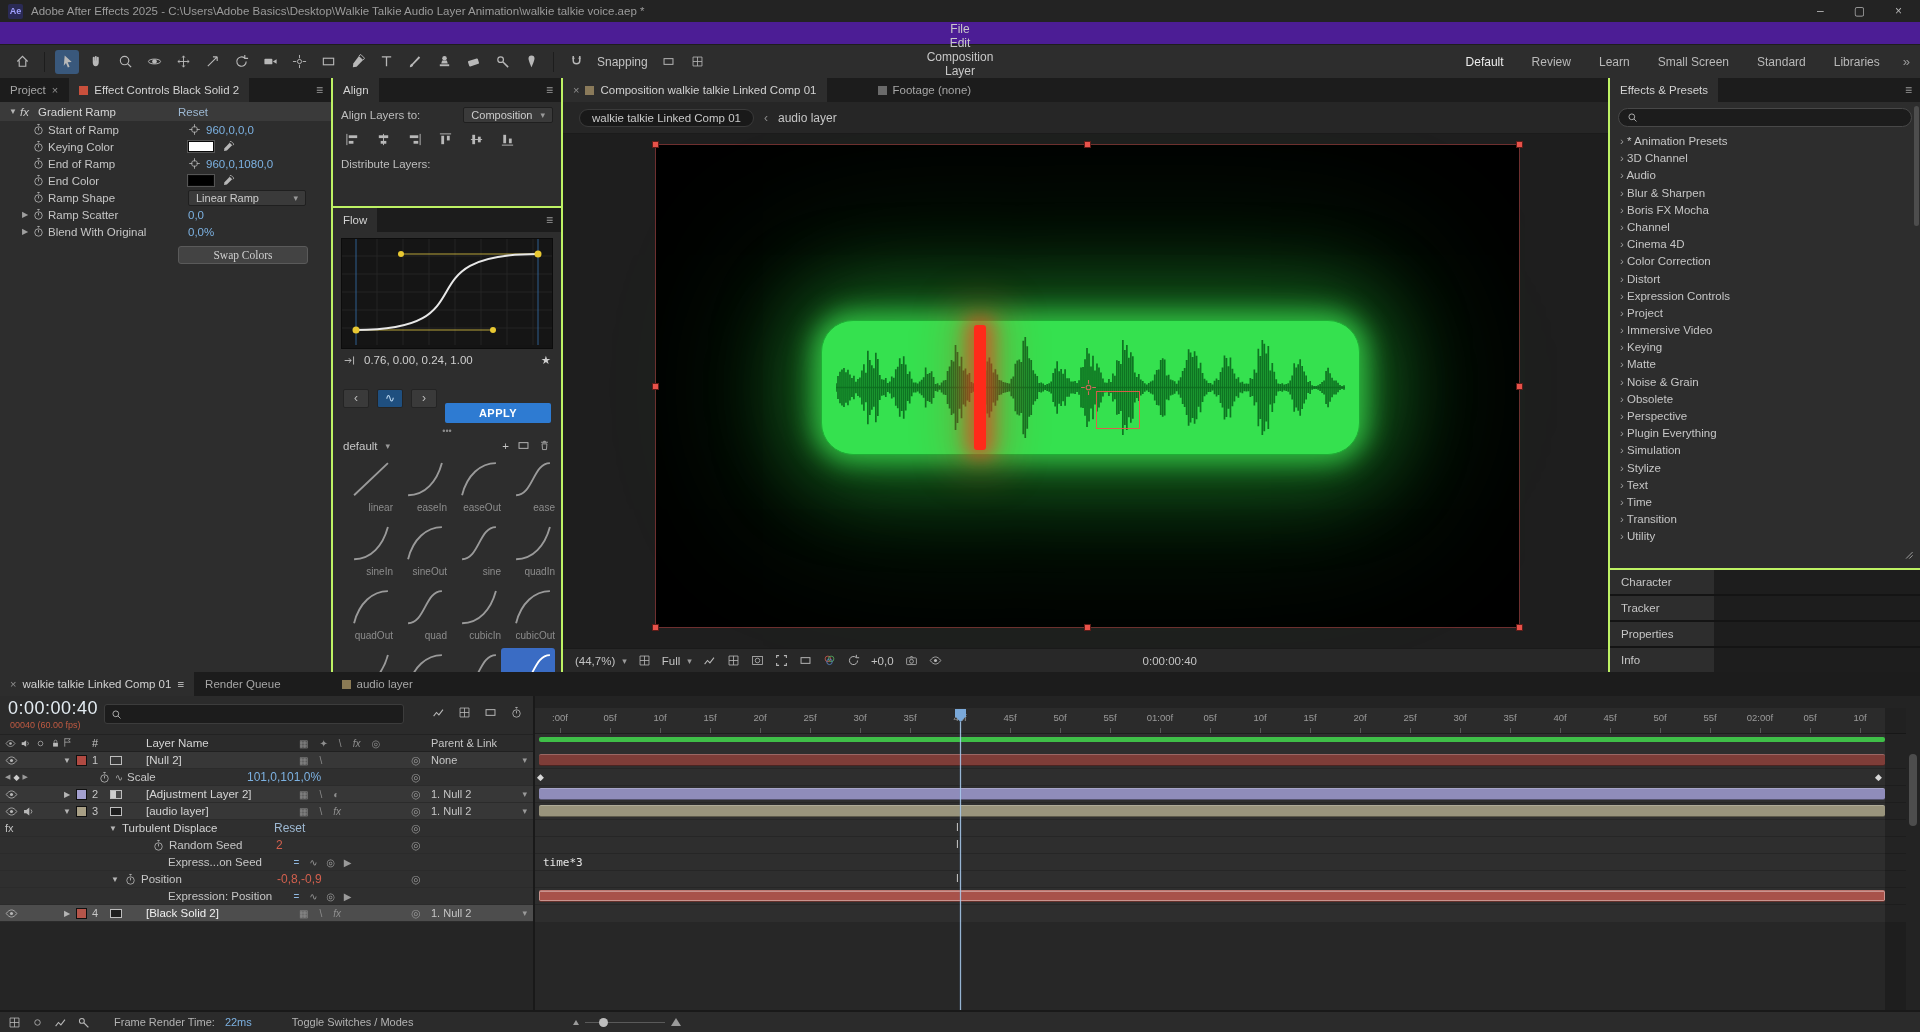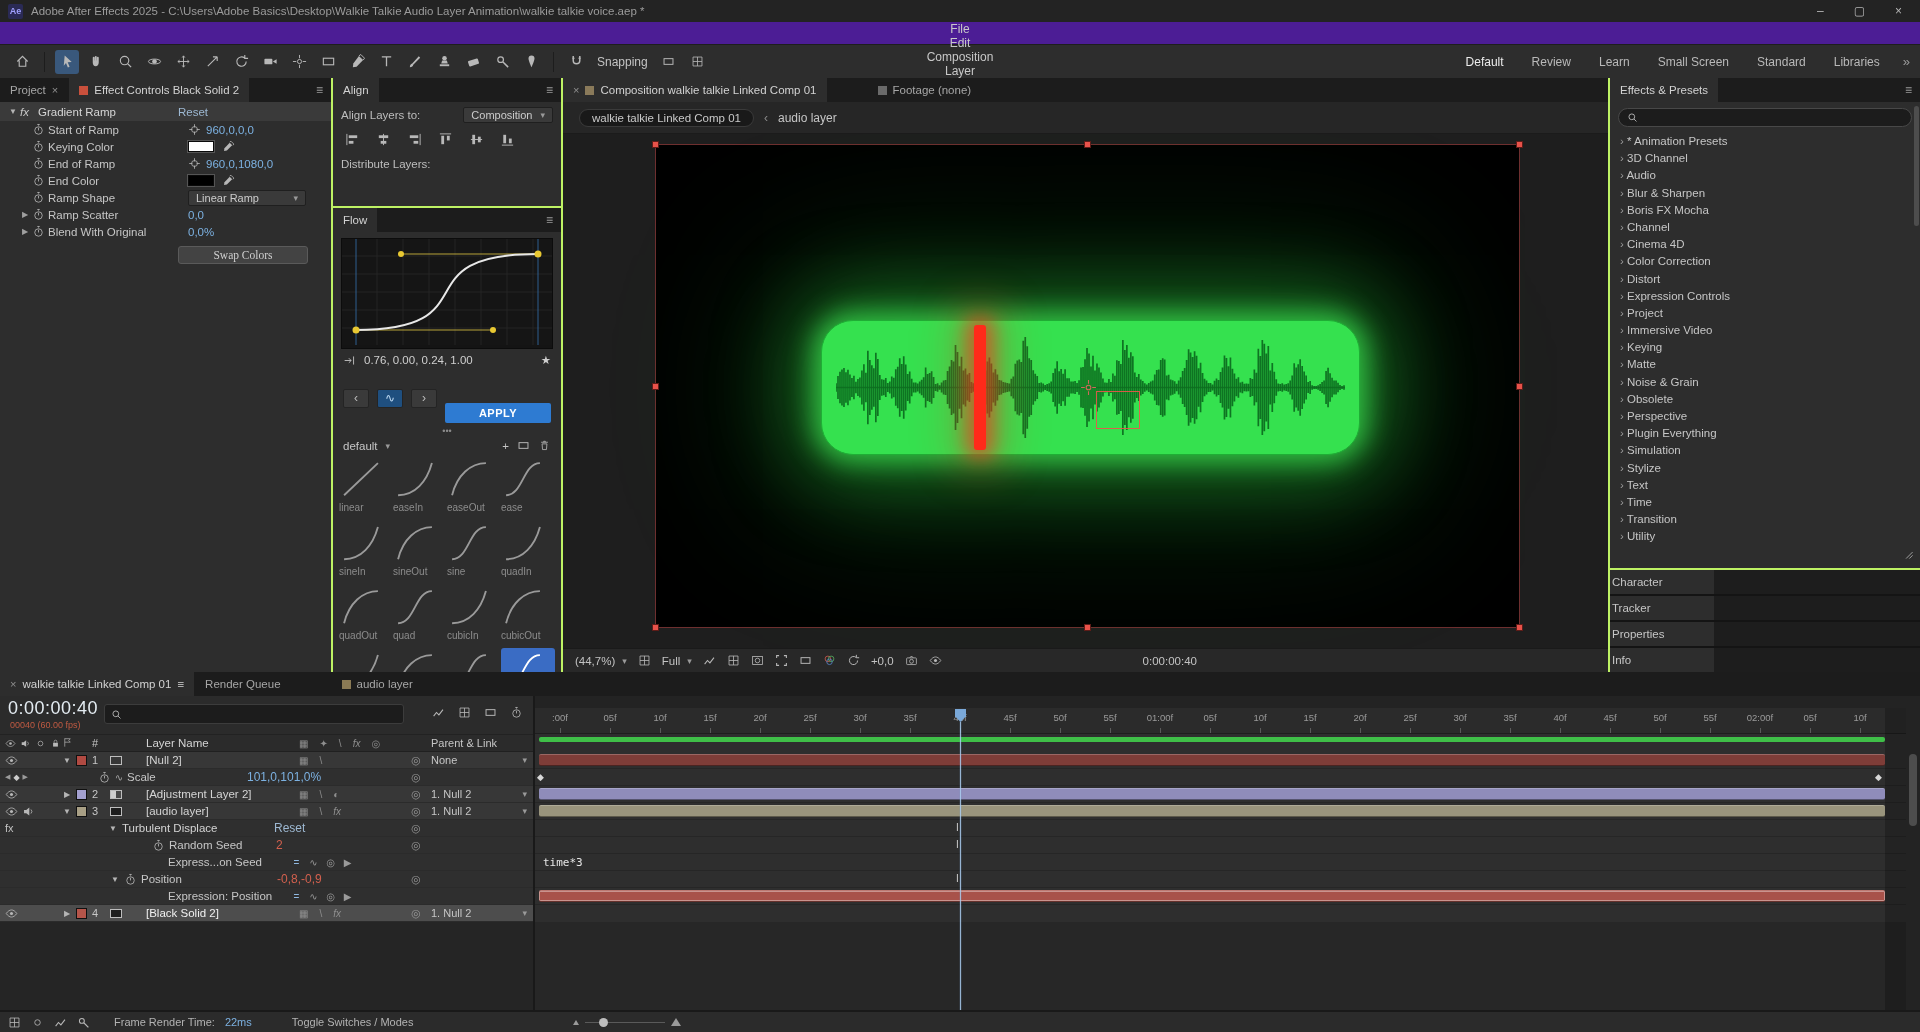--- a/index.html
+++ b/index.html
@@ -62,21 +62,21 @@
 .flow-panel{flex:1;}
 .flow-curve-wrap{margin:6px 8px 0;background:#141414;border:1px solid #0c0c0c;}
 .flow-vals{display:flex;align-items:center;gap:8px;padding:4px 10px 0;font-size:11.5px;color:#cfcfcf;}
 .flow-btns{display:flex;align-items:center;gap:8px;padding:6px 10px 0;}
 .fbtn{width:26px;height:19px;background:#3a3a3a;border:1px solid #242424;border-radius:2px;display:flex;align-items:center;justify-content:center;color:#bdbdbd;font-size:12px;}
 .fbtn.blue{background:#1f4f7f;color:#bcd8f2;}
 .apply-btn{flex:1;height:20px;background:#2e7bd2;border-radius:2px;color:#fff;font-weight:bold;font-size:11px;display:flex;align-items:center;justify-content:center;letter-spacing:.5px;margin-top:30px;}
 .flow-dots{text-align:center;color:#8a8a8a;font-size:9px;padding-top:3px;}
 .flow-group{display:flex;align-items:center;gap:8px;padding:3px 10px 4px;font-size:11.5px;color:#c6c6c6;}
 .preset-grid{display:grid;grid-template-columns:repeat(4,1fr);padding:0 6px;}
-.preset{height:64px;display:flex;flex-direction:column;align-items:flex-start;justify-content:flex-start;border-radius:3px;padding-top:2px;}
+.preset{height:64px;display:flex;flex-direction:column;align-items:flex-end;justify-content:flex-start;border-radius:3px;padding-top:2px;}
 .preset svg{width:44px;height:44px;stroke:#9a9a9a;fill:none;stroke-width:2.2;}
 .preset-label{font-size:10px;color:#8c8c8c;line-height:12px;}
 .preset.sel{background:#3a6cc4;}
 .preset.sel svg{stroke:#ffffff;}
 
 .col-comp{flex:1;position:relative;}
 .bcrumb{height:32px;background:#262626;display:flex;align-items:center;gap:10px;padding:0 16px;border-bottom:1px solid #1b1b1b;flex:none;}
 .bc-pill{background:#191919;border:1px solid #3a3a3a;border-radius:10px;padding:2px 12px;font-size:11.5px;color:#c9c9c9;}
 .bc-sep{color:#8a8a8a;}
 .viewport{flex:1;position:relative;background:#1e1e1e;overflow:hidden;}
@@ -96,21 +96,21 @@
 
 .col-right{width:310px;display:flex;flex-direction:column;gap:2px;}
 .fx-panel{flex:1;position:relative;}
 .fx-search{margin:6px 8px 4px;height:19px;border:1px solid #484848;border-radius:10px;background:#1c1c1c;display:flex;align-items:center;gap:6px;padding:0 8px;color:#9a9a9a;}
 .fx-list{padding-top:2px;}
 .fx-cat{display:block;height:17.2px;line-height:17.2px;padding-left:10px;font-size:11.5px;color:#c6c6c6;white-space:nowrap;}
 .fx-cat::before{content:"› ";color:#9a9a9a;}
 .fx-scroll{position:absolute;top:28px;right:1px;width:5px;height:120px;background:#4d4d4d;border-radius:3px;}
 .fx-corner{position:absolute;right:5px;bottom:4px;color:#8a8a8a;}
 .side-col{display:flex;flex-direction:column;gap:2px;background:#141414;}
-.side-tab{display:block;height:24px;line-height:24px;padding-left:2px;font-size:11.5px;color:#c6c6c6;background:linear-gradient(90deg,#2d2d2d 0 104px,#1d1d1d 104px);}
+.side-tab{display:block;height:24px;line-height:24px;padding-left:11px;font-size:11.5px;color:#c6c6c6;background:linear-gradient(90deg,#2d2d2d 0 104px,#1d1d1d 104px);}
 
 .timeline{position:absolute;top:672px;left:0;right:0;bottom:0;background:#232323;}
 .tl-tabs{position:absolute;top:0;left:0;right:0;height:24px;background:#1c1c1c;display:flex;gap:1px;}
 .tl-body{position:absolute;top:24px;left:0;right:0;bottom:22px;display:flex;}
 .tl-left{width:535px;flex:none;background:#2b2b2b;border-right:2px solid #191919;display:flex;flex-direction:column;}
 .tl-timebar{height:38px;position:relative;flex:none;}
 .bigtime{position:absolute;left:8px;top:2px;font-size:18px;letter-spacing:.5px;color:#e4ecf2;}
 .frameinfo{position:absolute;left:10px;top:24px;font-size:9px;color:#c05a42;}
 .tl-search{position:absolute;left:104px;top:8px;width:300px;height:20px;background:#1c1c1c;border:1px solid #3c3c3c;border-radius:3px;display:flex;align-items:center;gap:6px;padding:0 6px;color:#9a9a9a;}
 .tl-mini{position:absolute;right:10px;top:10px;display:flex;gap:13px;color:#9a9a9a;}

